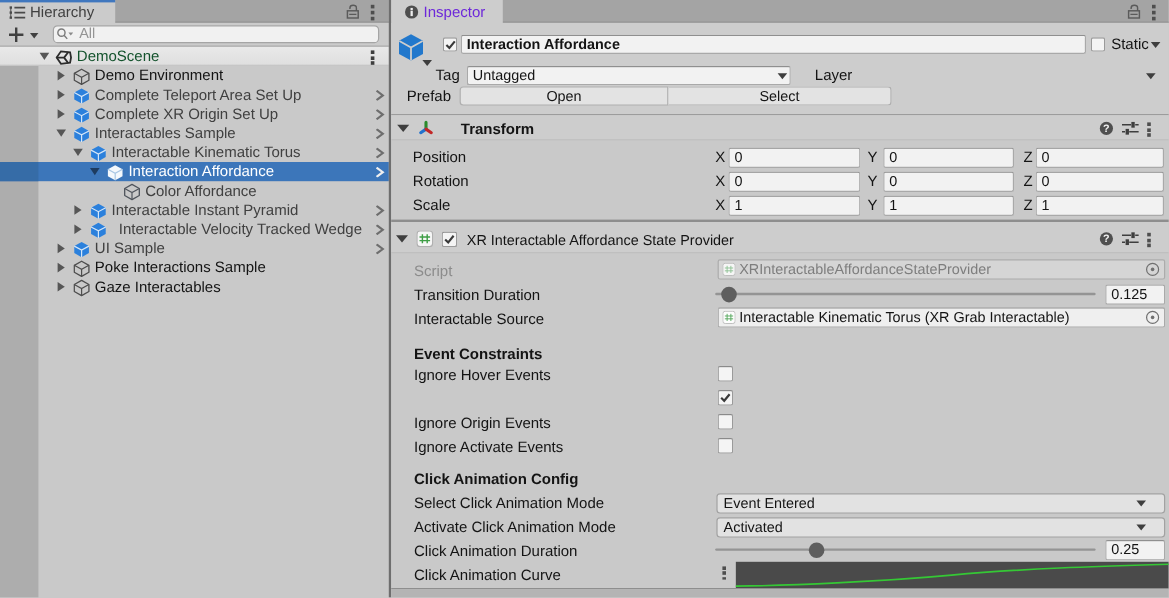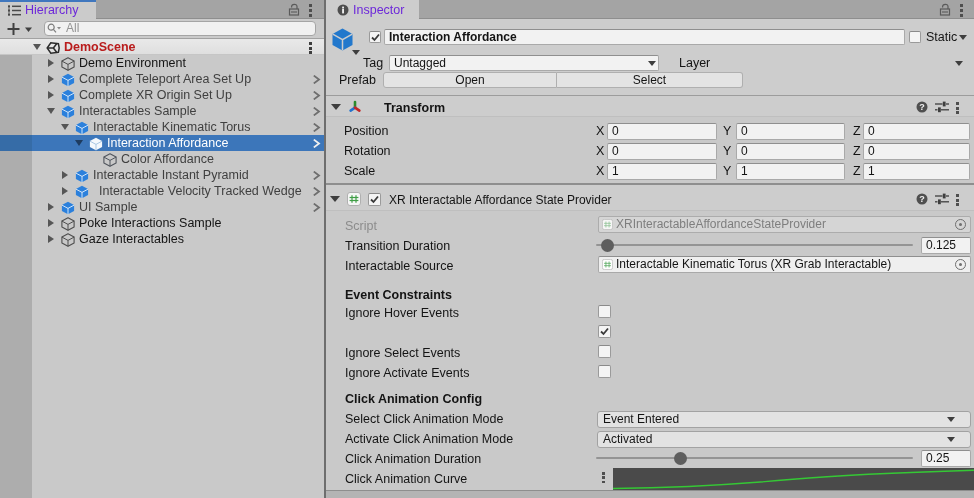--- a/index.html
+++ b/index.html
@@ -29,21 +29,21 @@
     <g stroke="#4A4A4A" stroke-width="1.5">
       <line x1="5" y1="2.3" x2="14" y2="2.3"></line>
         <line x1="5" y1="6.5" x2="14" y2="6.5"></line>
         <line x1="5" y1="10.7" x2="14" y2="10.7"></line>
     </g>
     <rect x="1" y="1.3" width="2" height="2" fill="#4A4A4A"></rect>
     <rect x="1" y="5.5" width="2" height="2" fill="#4A4A4A"></rect>
     <rect x="1" y="9.7" width="2" height="2" fill="#4A4A4A"></rect>
     <line x1="2" y1="2" x2="2" y2="11" stroke="#4A4A4A" stroke-width="0.8"></line>
   </svg>
-  <div class="abs" style="left:25px;top:2px;height:16px;line-height:16px;font-size:12.5px;color:#6d28d9">Hierarchy</div>
+  <div class="abs" style="left:25px;top:2px;height:16px;line-height:16px;font-size:12.5px;color:#404040">Hierarchy</div>
 
   <svg class="abs" style="left:288px;top:3px" width="12" height="13" viewBox="0 0 12 13">
     <rect x="1.5" y="6" width="9" height="6" fill="none" stroke="#5A5A5A" stroke-width="1.2"></rect>
     <path d="M9 6 L9 3.6 Q9 1.3 6.3 1.3 Q3.6 1.3 3.6 3.6 L3.6 4.6" fill="none" stroke="#5A5A5A" stroke-width="1.2"></path>
     <line x1="3" y1="9" x2="9" y2="9" stroke="#5A5A5A" stroke-width="1.1"></line>
   </svg>
   <div class="abs" style="left:309px;top:4px;width:3px">
     <div style="width:3px;height:3px;background:#4E4E4E;margin-bottom:2px"></div>
     <div style="width:3px;height:3px;background:#4E4E4E;margin-bottom:2px"></div>
     <div style="width:3px;height:3px;background:#4E4E4E"></div>
@@ -191,21 +191,21 @@
   </div>
 
   <div class="row" style="top:39px">
     <div class="tri triD" style="left:33px;top:5px"></div>
     <svg class="rlab" style="left:46px;top:1px" width="14" height="14" viewBox="0 0 14 14">
       <g stroke="#2B2B2B" stroke-width="1.5" fill="none">
         <path d="M7.4 7 L1.2 7 M7.4 7 L11 2.3 M7.4 7 L11 11.7"></path>
         <path d="M1.2 7 L4.8 1.8 L12.4 2.7 L13.2 7 L12.4 11.3 L4.8 12.2 Z"></path>
       </g>
     </svg>
-    <div class="rlab" style="left:64px;font-weight:bold;color:#b91c1c">DemoScene</div>
+    <div class="rlab" style="left:64px;font-weight:normal;color:#14532d">DemoScene</div>
     <div class="abs" style="left:309px;top:3px;width:3px">
       <div style="width:3px;height:3px;background:#3E3E3E;margin-bottom:1.6px"></div>
       <div style="width:3px;height:3px;background:#3E3E3E;margin-bottom:1.6px"></div>
       <div style="width:3px;height:3px;background:#3E3E3E"></div>
     </div>
   </div>
 </div>
 
 <div class="abs" style="left:324px;top:0;width:2px;height:498px;background:#6E6E6E"></div>
 
@@ -378,21 +378,21 @@
       <circle cx="6.5" cy="6.5" r="1.5" fill="#707070"></circle>
     </svg>
 
   <div class="ilab" style="left:19px;top:286px;font-weight:bold">Event Constraints</div>
   <div class="ilab" style="left:19px;top:304px">Ignore Hover Events</div>
   <div class="cb" style="left:272px;top:305px"></div>
   <div class="cb" style="left:272px;top:325px"></div>
   <svg class="abs" style="left:273px;top:326px" width="11" height="11" viewBox="0 0 11 11">
       <polyline points="2,5.5 4.5,8 9,2.5" fill="none" stroke="#3A3A3A" stroke-width="1.8"></polyline>
     </svg>
-  <div class="ilab" style="left:19px;top:344px">Ignore Select Events</div>
+  <div class="ilab" style="left:19px;top:344px">Ignore Origin Events</div>
   <div class="cb" style="left:272px;top:345px"></div>
   <div class="ilab" style="left:19px;top:364px">Ignore Activate Events</div>
   <div class="cb" style="left:272px;top:365px"></div>
 
   <div class="ilab" style="left:19px;top:390px;font-weight:bold">Click Animation Config</div>
   <div class="ilab" style="left:19px;top:410px">Select Click Animation Mode</div>
   <div class="drop" style="left:271px;top:411px;width:374px;height:17px">Event Entered</div>
   <div class="tri" style="left:621px;top:417px;border-left:4.5px solid transparent;border-right:4.5px solid transparent;border-top:5.5px solid #3E3E3E"></div>
   <div class="ilab" style="left:19px;top:430px">Activate Click Animation Mode</div>
   <div class="drop" style="left:271px;top:431px;width:374px;height:17px">Activated</div>

